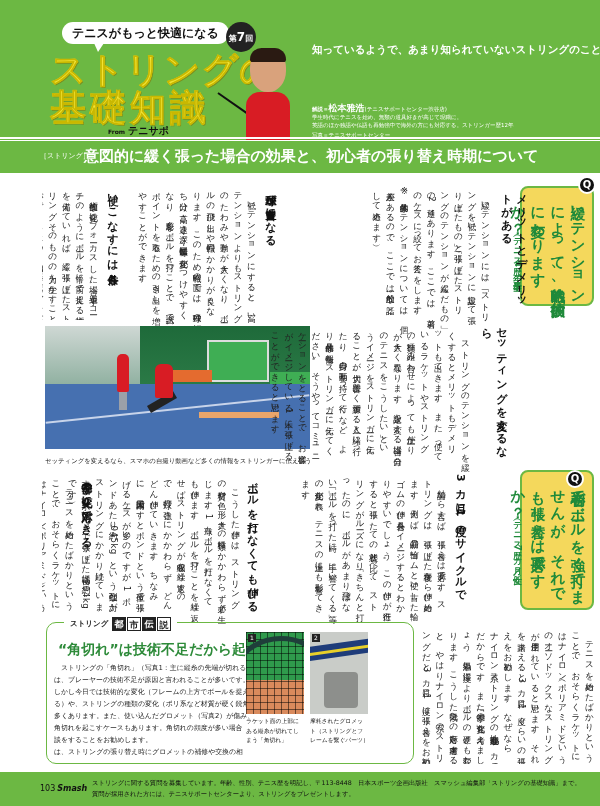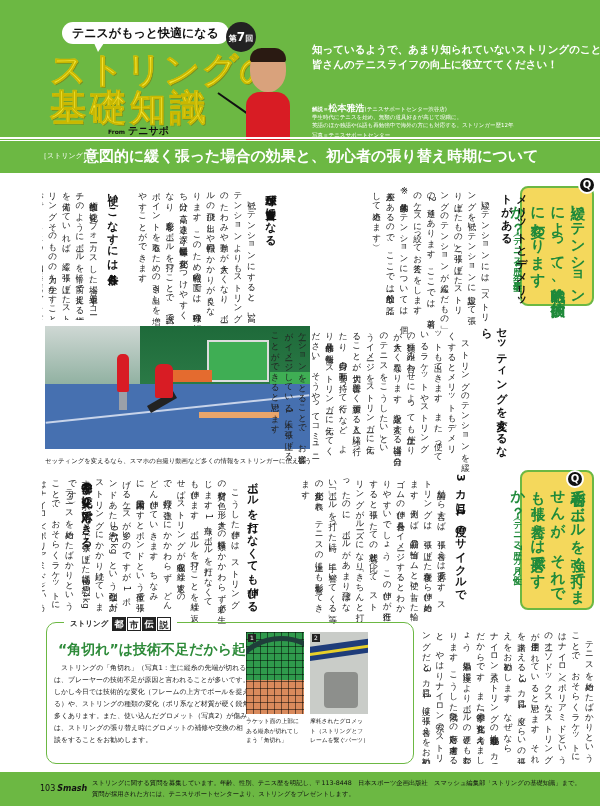--- a/index.html
+++ b/index.html
@@ -94,21 +94,20 @@
 <div class="from"><span>From</span><b>テニサポ</b></div>
 <div class="pointer"></div>
 <div class="avatar">
   <div class="body"></div>
   <div class="face"></div>
   <div class="hair"></div>
 </div>
 
 <div class="intro">
   <p>知っているようで、あまり知られていないストリングのこと。</p>
-  <p>皆さんのテニスライフの向上に役立ててください！</p>
 </div>
 <div class="credit">
   <div><span class="role">解説＝</span><span class="name">松本雅浩</span><span>(テニスサポートセンター渋谷店)</span></div>
   <div>学生時代にテニスを始め、無類の道具好きが高じて現職に。</div>
   <div>英語のほか独語や仏語も再勉強中で海外の方にも対応する。ストリンガー歴12年</div>
   <div style="margin-top:2px">写真＝テニスサポートセンター</div>
 </div>
 <div class="header-line"></div>
 
 <div class="theme-bar">
@@ -169,22 +168,23 @@
   <span>ストリング</span>
   <span class="k dark">都</span><span class="k light">市</span><span class="k dark">伝</span><span class="k light">説</span>
 </div>
 <div class="legend-title">“角切れ”は技術不足だから起こる?</div>
 <div class="legend-text">
   <p>　ストリングの「角切れ」（写真1：主に縦糸の先端が切れる）</p>
   <p>は、プレーヤーの技術不足が原因と言われることが多いです。</p>
   <p>しかし今日では技術的な変化（フレームの上方でボールを捉え</p>
   <p>る）や、ストリングの種類の変化（ポリ系など材質が硬く鋭角</p>
   <p>多くあります。また、使い込んだグロメット（写真2）が傷み、</p>
+  <p>角切れを起こすケースもあります。角切れの頻度が多い場合</p>
+  <p>談をすることをお勧めします。</p>
   <p>は、ストリングの張り替え時にグロメットの補修や交換の相</p>
-  <p>談をすることをお勧めします。</p>
 </div>
 <div class="fig fig1">
   <div class="orange"></div>
   <div class="grid"></div>
   <div class="frame"></div>
   <div class="fig-num">1</div>
 </div>
 <div class="fig fig2">
   <div class="frame"></div>
   <div class="stripe"></div>

